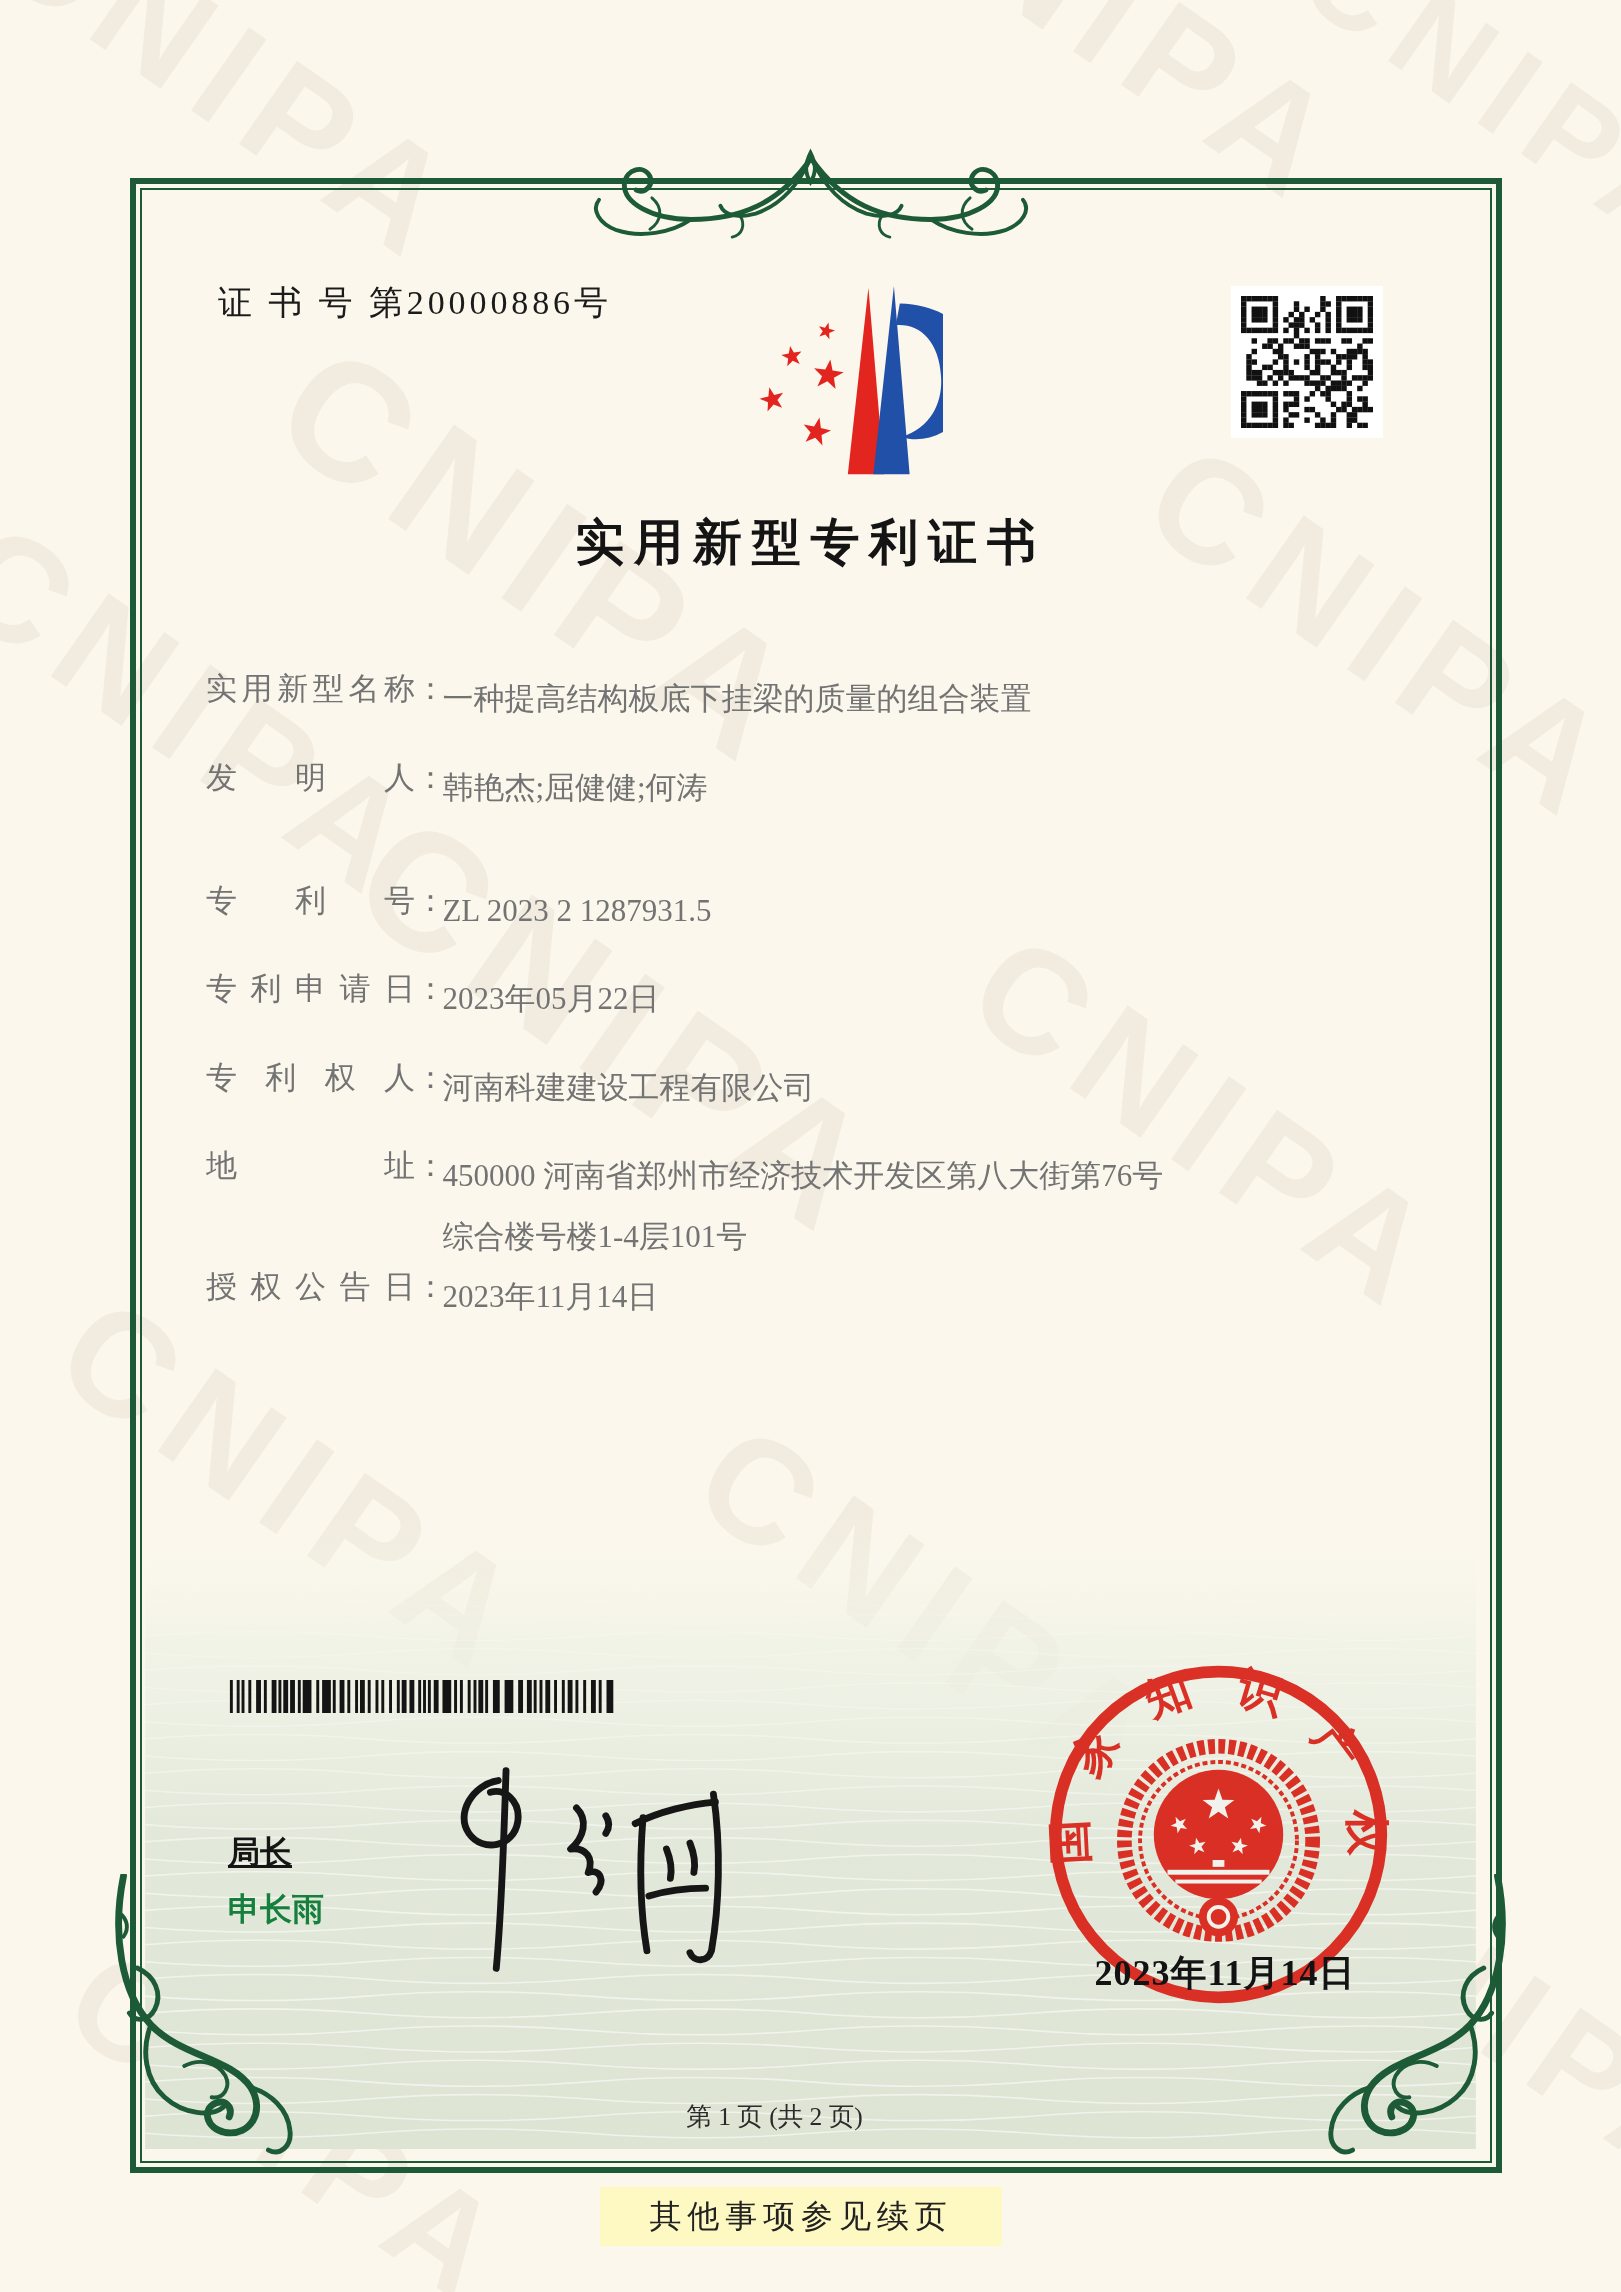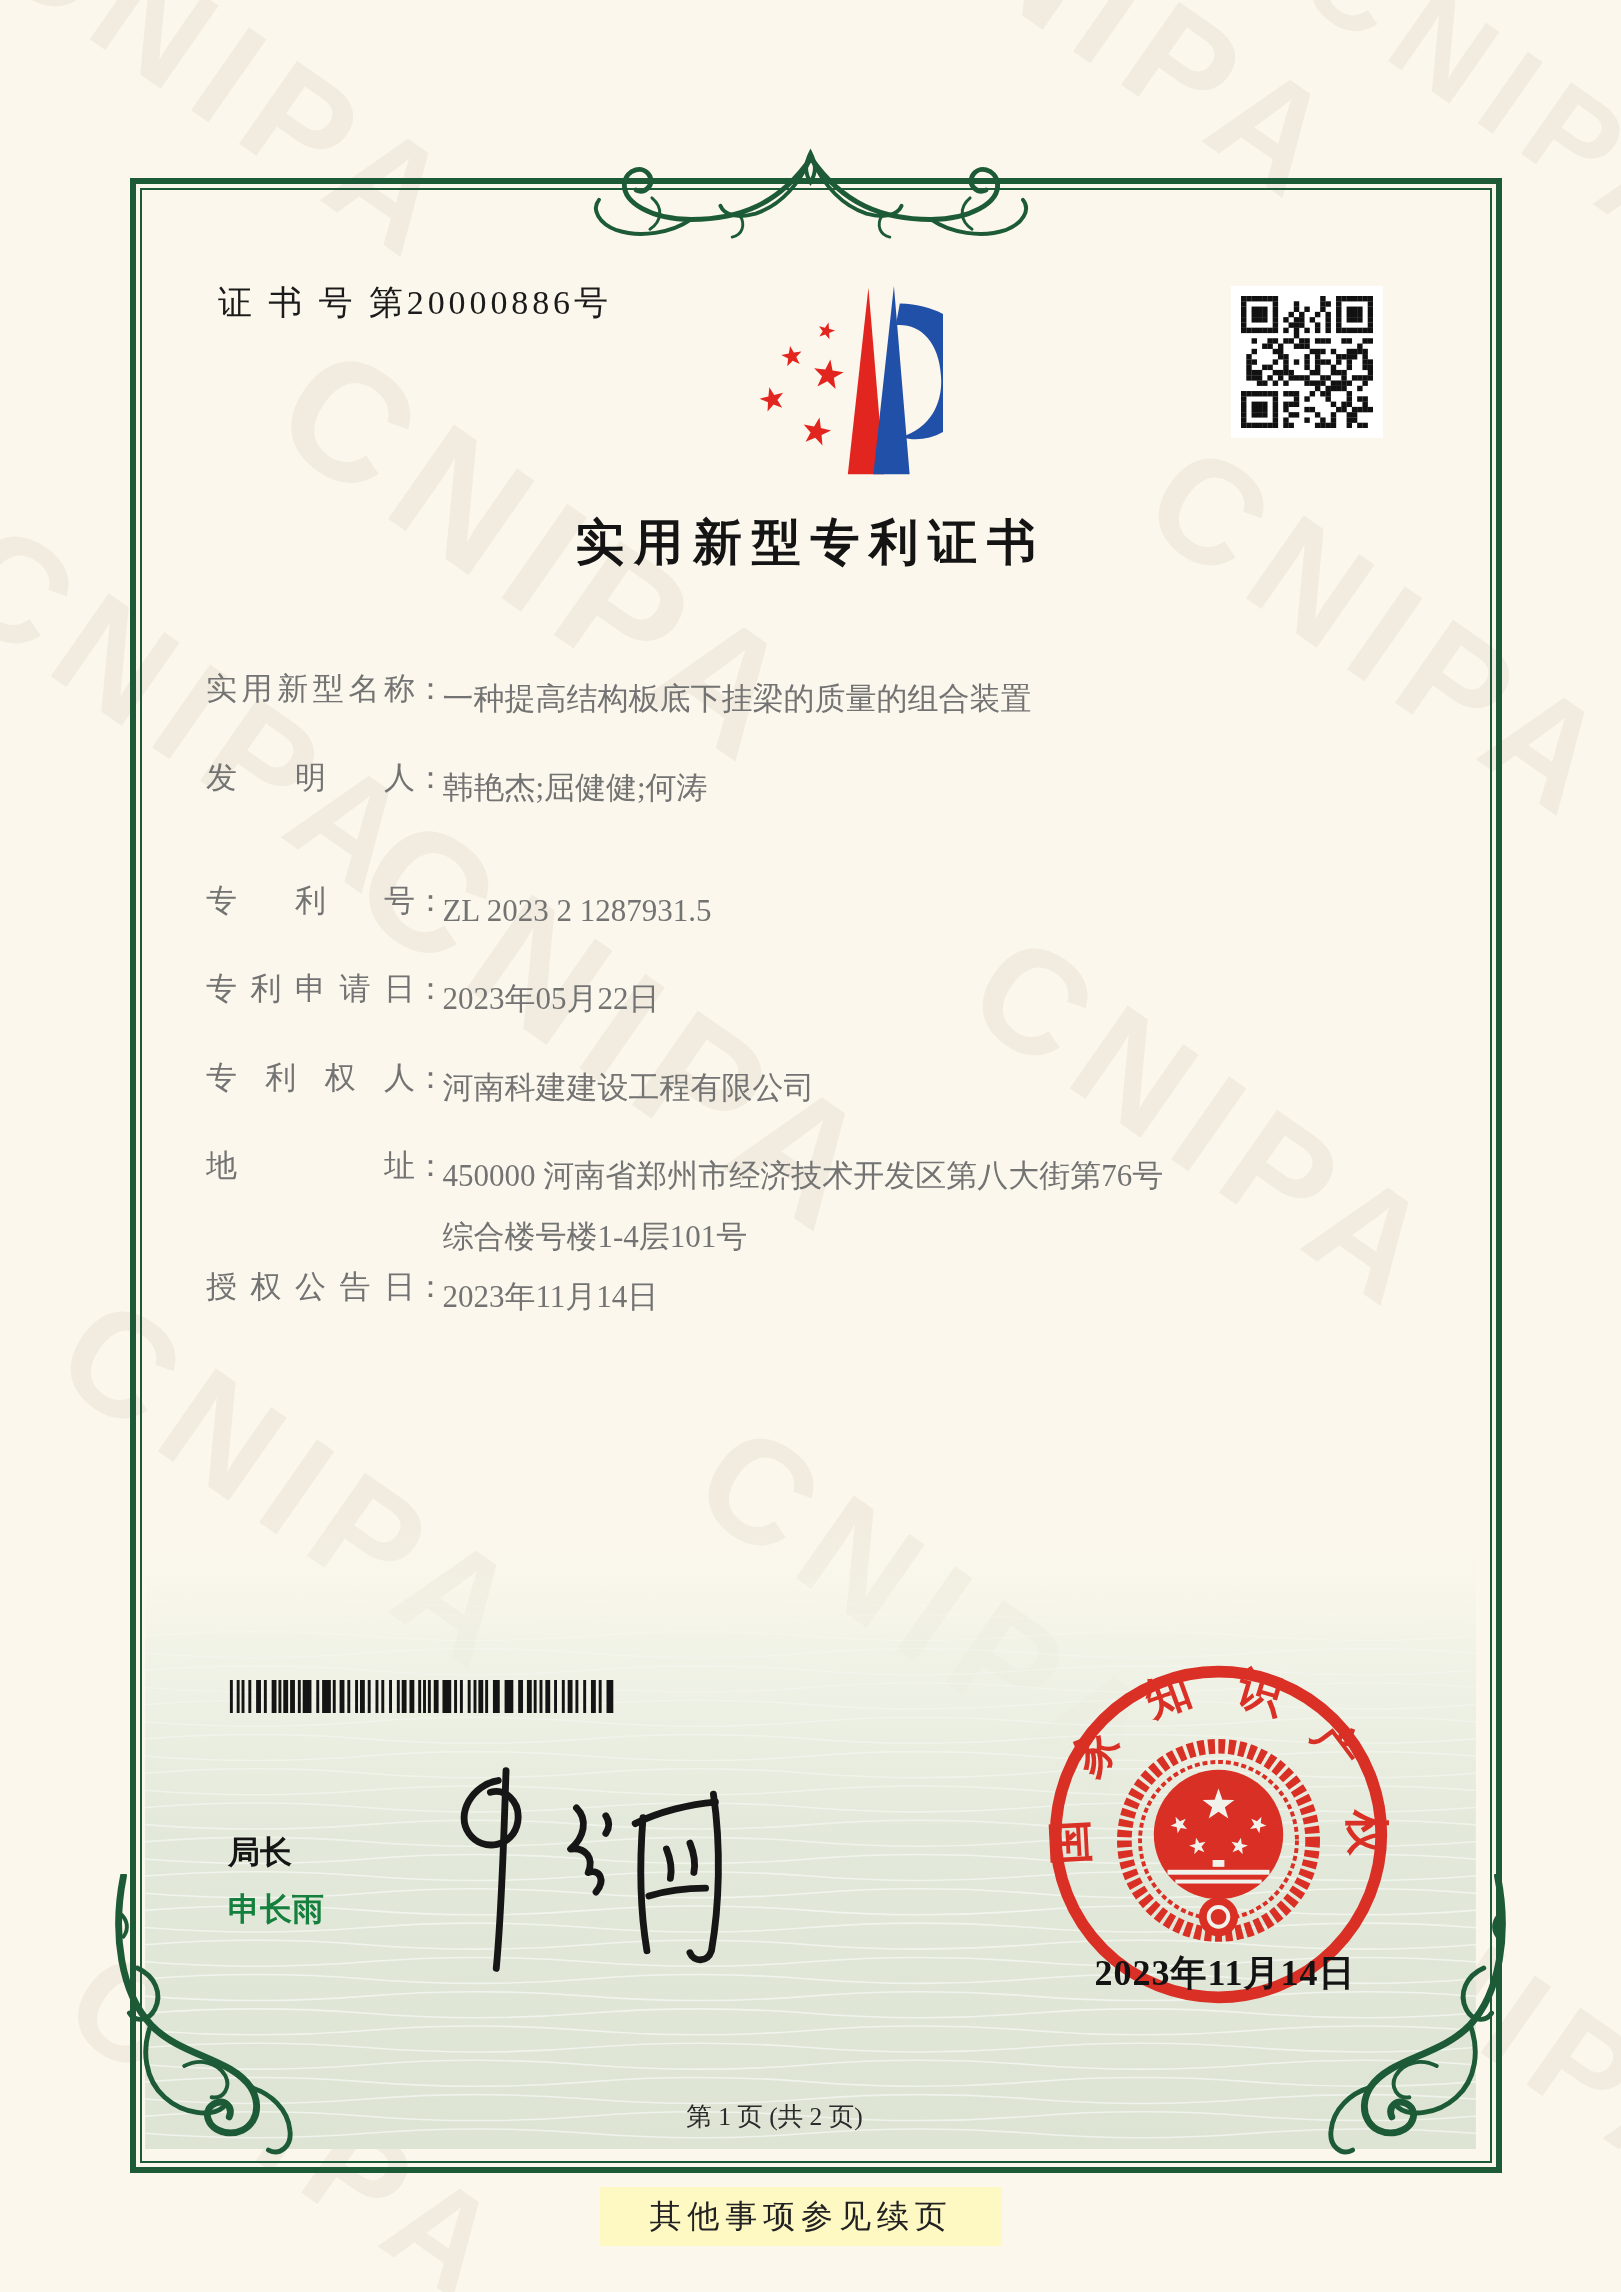--- a/index.html
+++ b/index.html
@@ -34,21 +34,21 @@
   .vline{display:block;}
   .row-r0{top:668px;} .row-r1{top:757px;} .row-r2{top:880px;} .row-r3{top:968px;}
   .row-r4{top:1057px;} .row-r5{top:1145px;} .row-r6{top:1266px;}
   .grant2{position:absolute;left:814px;top:0;}
   .grant2 .rlabel{width:176px;}
   .paras{position:absolute;left:233px;top:1325px;width:1194px;font-size:29px;
          line-height:44px;color:#222;text-align:justify;z-index:5;}
   .paras p{margin:0 0 13.7px 0;text-indent:2em;}
   .barcode{position:absolute;left:228px;top:1680px;z-index:5;}
   .director-title{position:absolute;left:228px;top:1831px;font-family:"Liberation Sans",sans-serif;
-         font-weight:bold;font-size:32px;color:#151515;z-index:5;}
+         font-weight:bold;font-size:32px;color:#151515;z-index:5;text-decoration:underline;}
   .director-name{position:absolute;left:228px;top:1888px;font-family:"Liberation Sans",sans-serif;
          font-weight:bold;font-size:32px;color:#15803d;z-index:5;}
   .signature{position:absolute;left:404px;top:1759px;z-index:5;}
   .signature path{fill:none;stroke:#161616;stroke-width:7;stroke-linecap:round;stroke-linejoin:round;}
   .seal{position:absolute;left:1042px;top:1658px;z-index:5;opacity:.95;}
   .seal-ring{fill:none;stroke:var(--seal_red,#d9261c);stroke-width:12;}
   .seal-red{fill:var(--seal_red,#d9261c);}
   .seal-white{fill:#f2f3ec;}
   .seal-date{position:absolute;left:1078px;top:1949px;width:294px;text-align:center;
          font-size:36px;font-weight:bold;color:#131313;z-index:6;letter-spacing:1px;}

